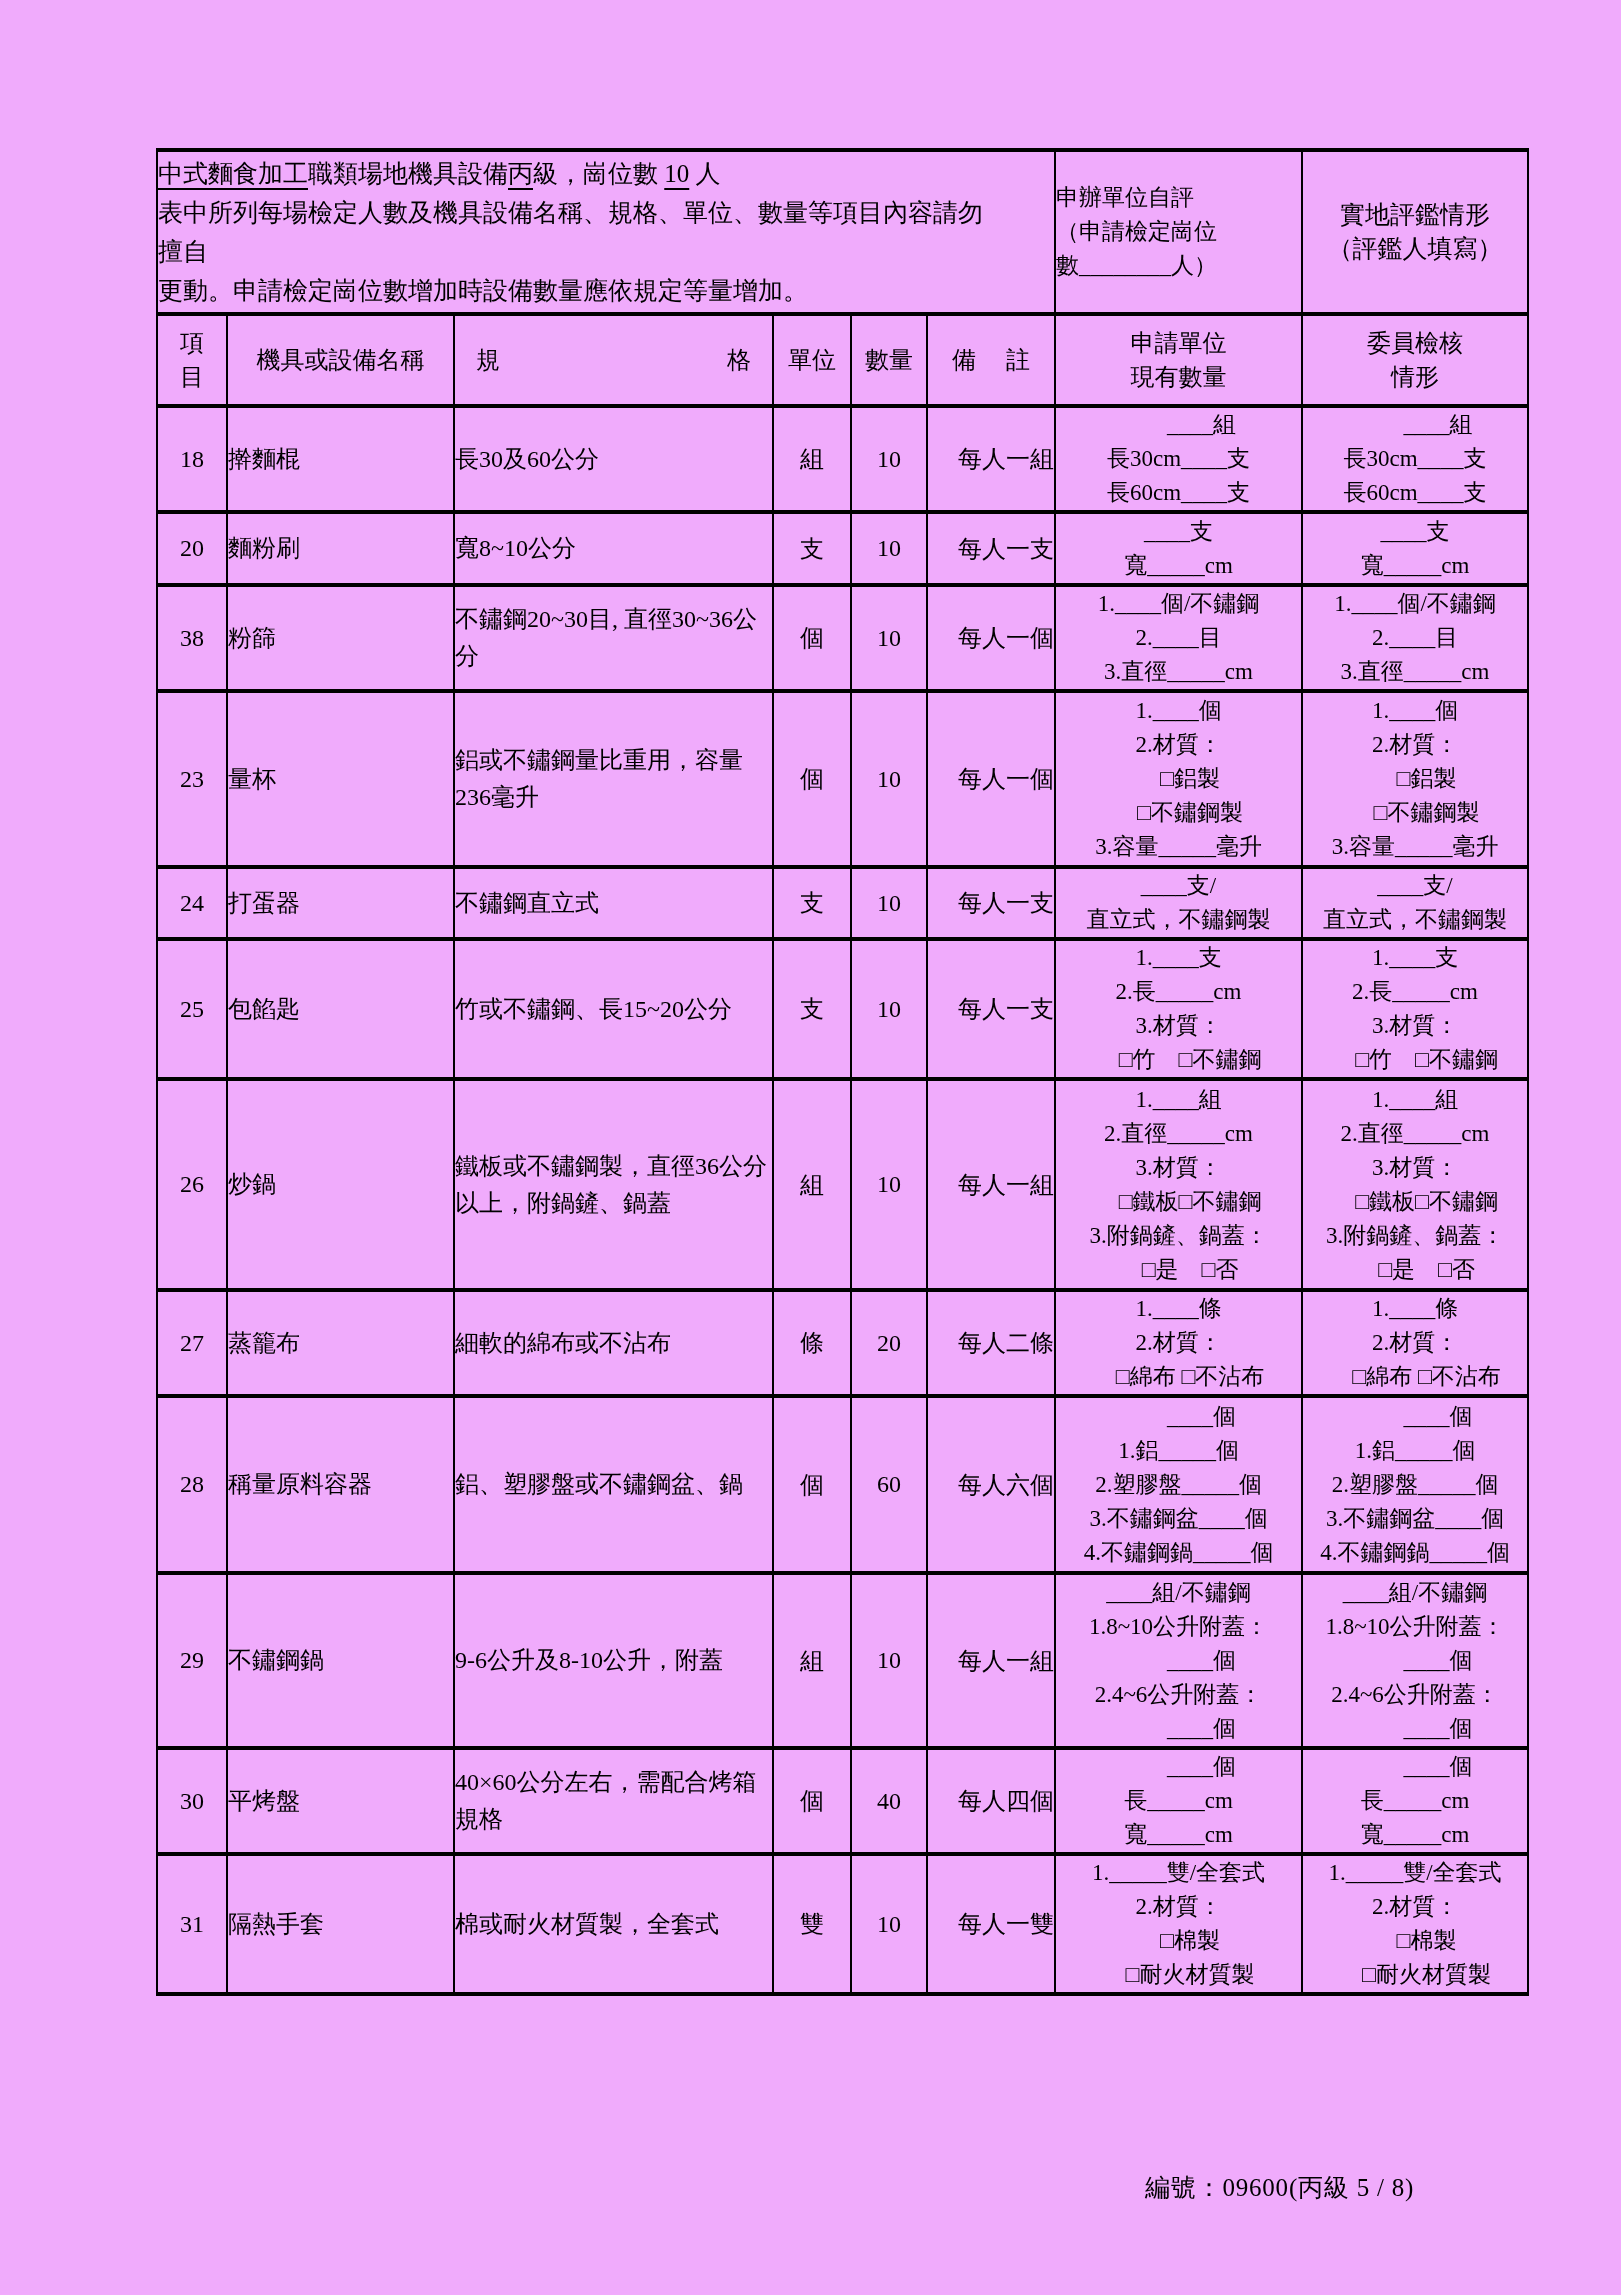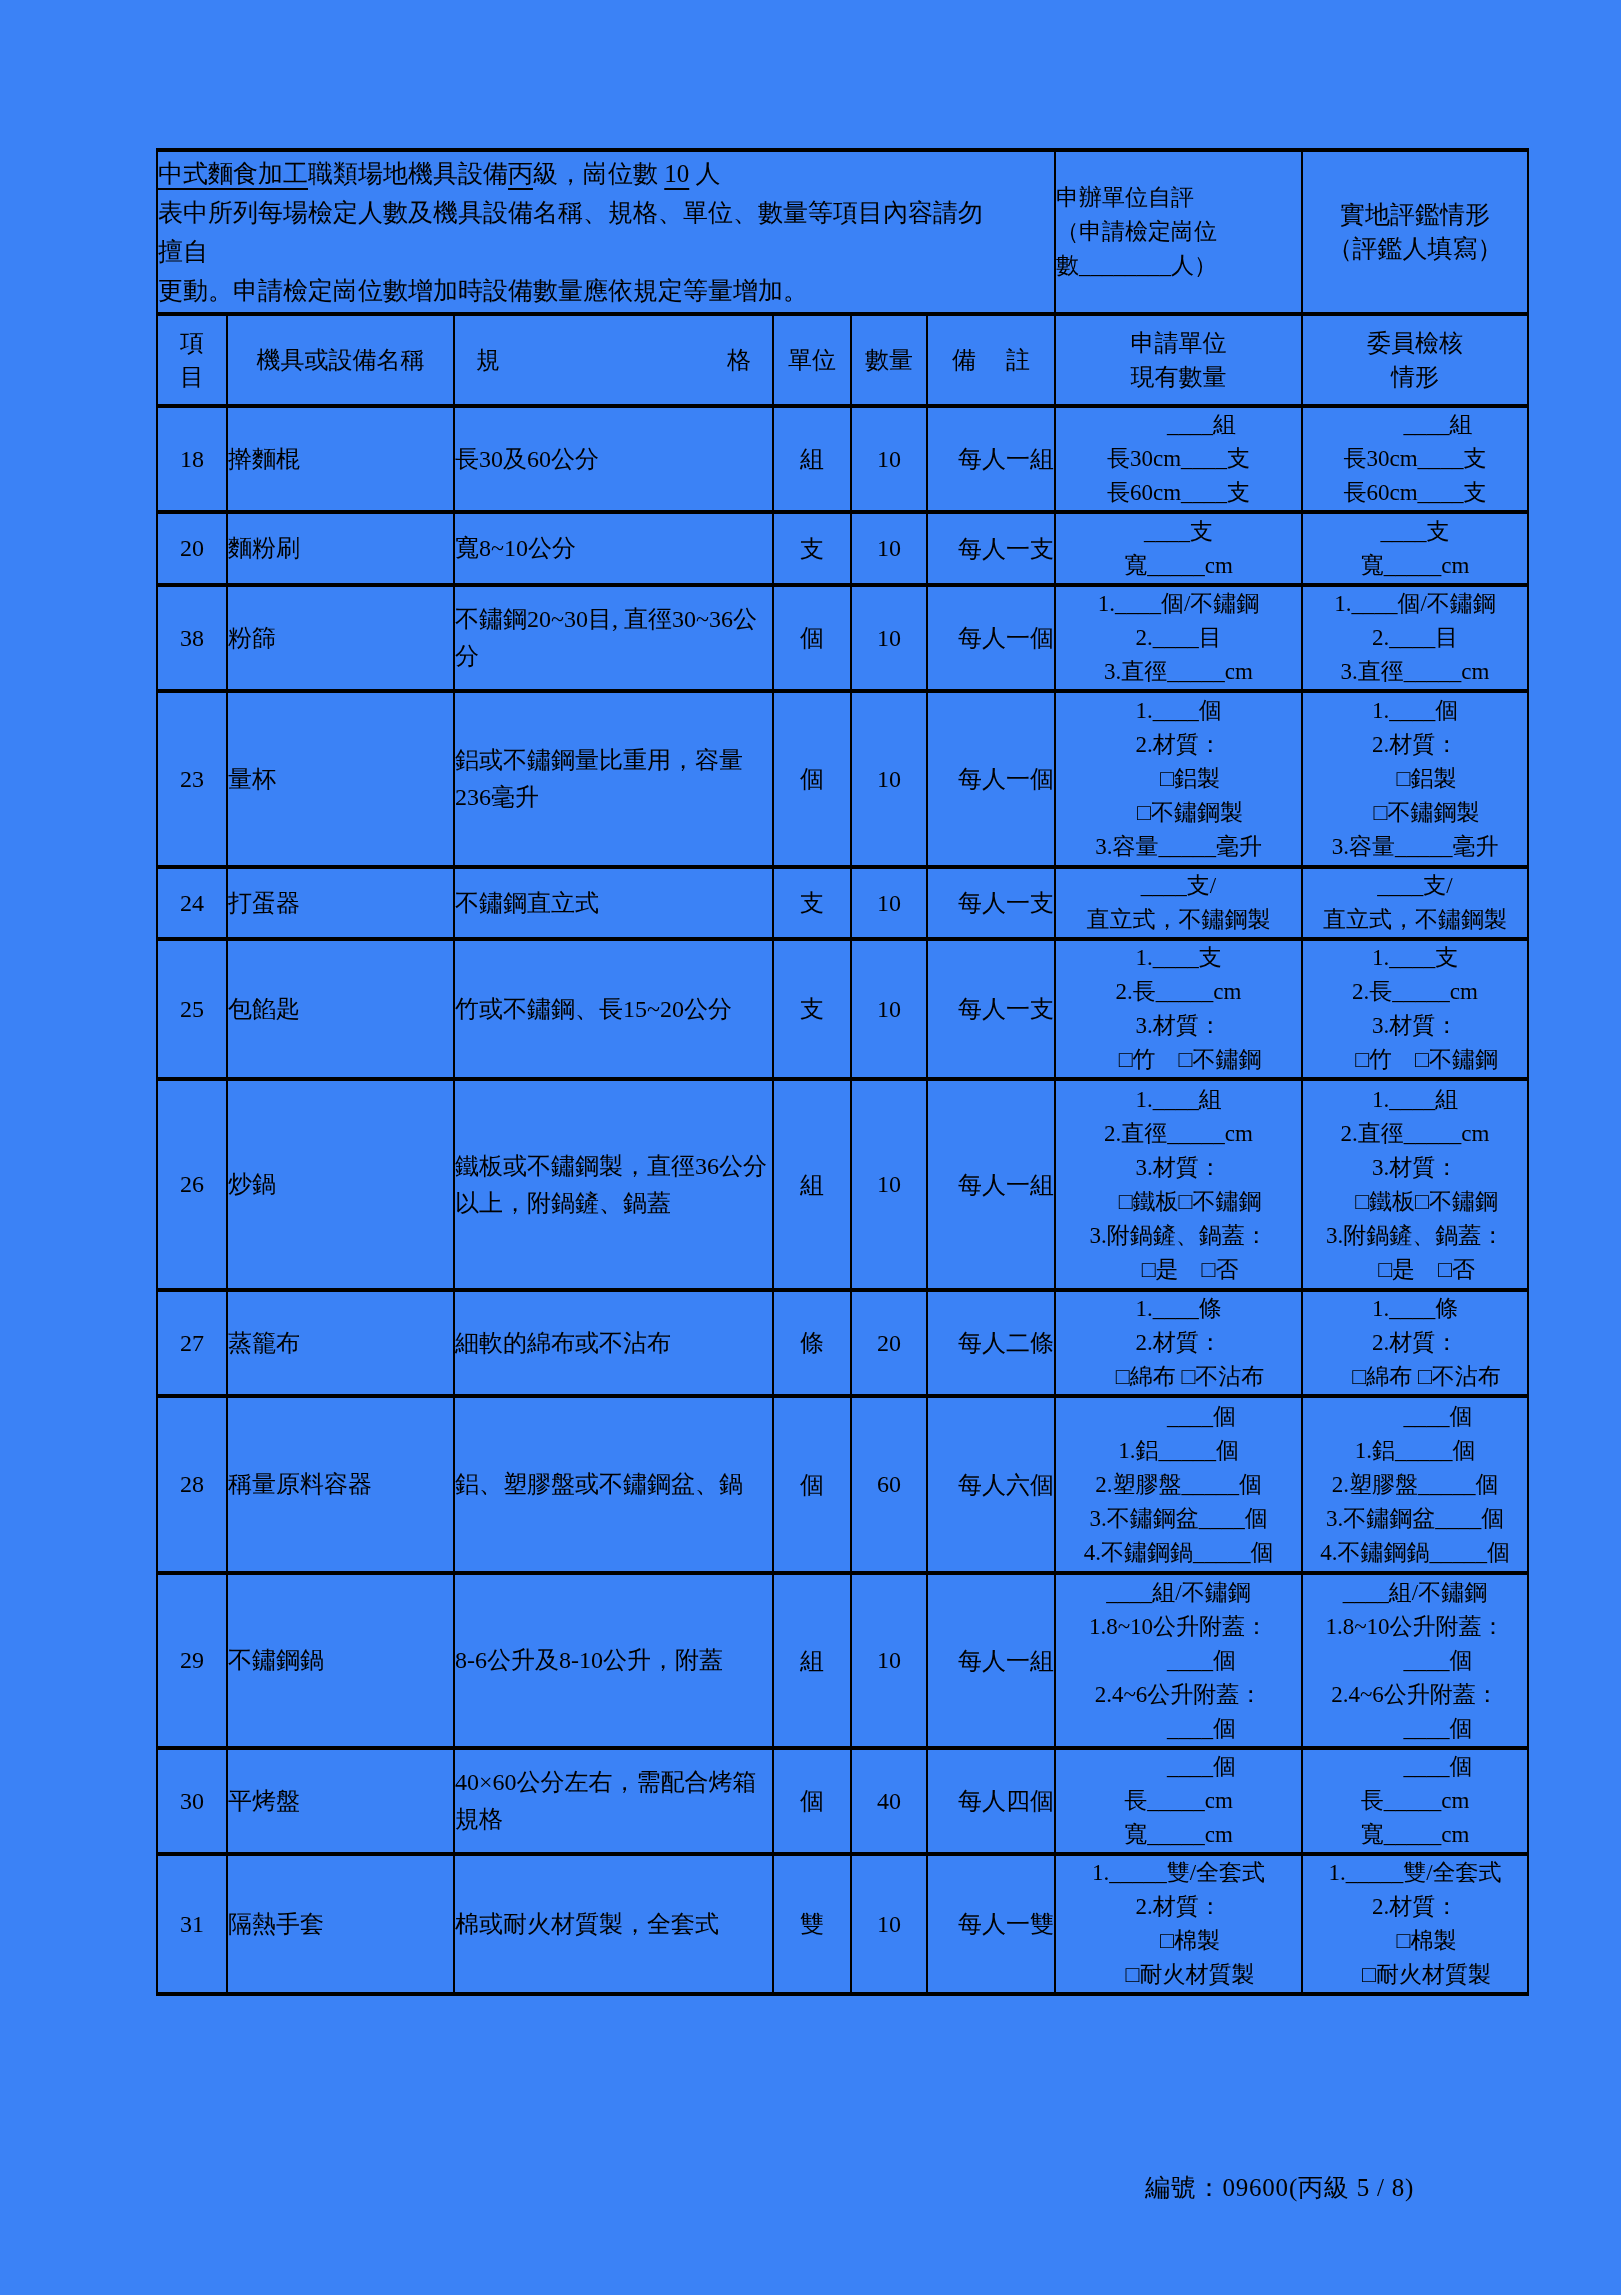--- a/index.html
+++ b/index.html
@@ -1,19 +1,19 @@
 <!DOCTYPE html>
 <html style="font-size:13px"><head>
 <meta charset="utf-8">
 <style>
   html,body{margin:0;padding:0;background:#888;}
   .page{
     position:relative;
     width:1621px;height:2295px;
-    background:#3b82f6;color:#000;
+    background:#f0abfc;color:#000;
     font-family:"Liberation Serif","DejaVu Serif",serif;
     overflow:hidden;
   }
   table.main{
     position:absolute;left:156px;top:148px;
     width:1372px;
     border-collapse:collapse;table-layout:fixed;
   }
   table.main td, table.main th{
     border-left:2.4px solid #000;
@@ -300,21 +300,21 @@
             <div class="fline">　　____個</div>
             <div class="fline">1.鋁_____個</div>
             <div class="fline">2.塑膠盤_____個</div>
             <div class="fline">3.不鏽鋼盆____個</div>
             <div class="fline">4.不鏽鋼鍋_____個</div>
           </td>
         </tr>
         <tr style="height: 175px;">
           <td class="c-no">29</td>
           <td class="c-name">不鏽鋼鍋</td>
-          <td class="c-spec">8-6公升及8-10公升，附蓋</td>
+          <td class="c-spec">9-6公升及8-10公升，附蓋</td>
           <td class="c-unit">組</td>
           <td class="c-qty">10</td>
           <td class="c-note vtop">每人一組</td>
           <td class="c-fill">
             <div class="fline">____組/不鏽鋼</div>
             <div class="fline">1.8~10公升附蓋：</div>
             <div class="fline">　　____個</div>
             <div class="fline">2.4~6公升附蓋：</div>
             <div class="fline">　　____個</div>
           </td>

